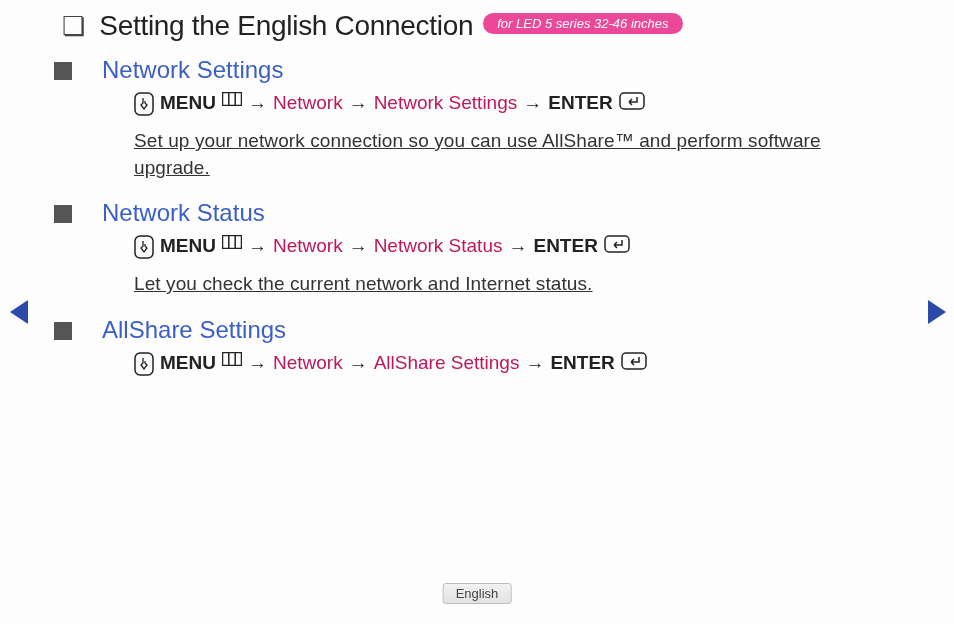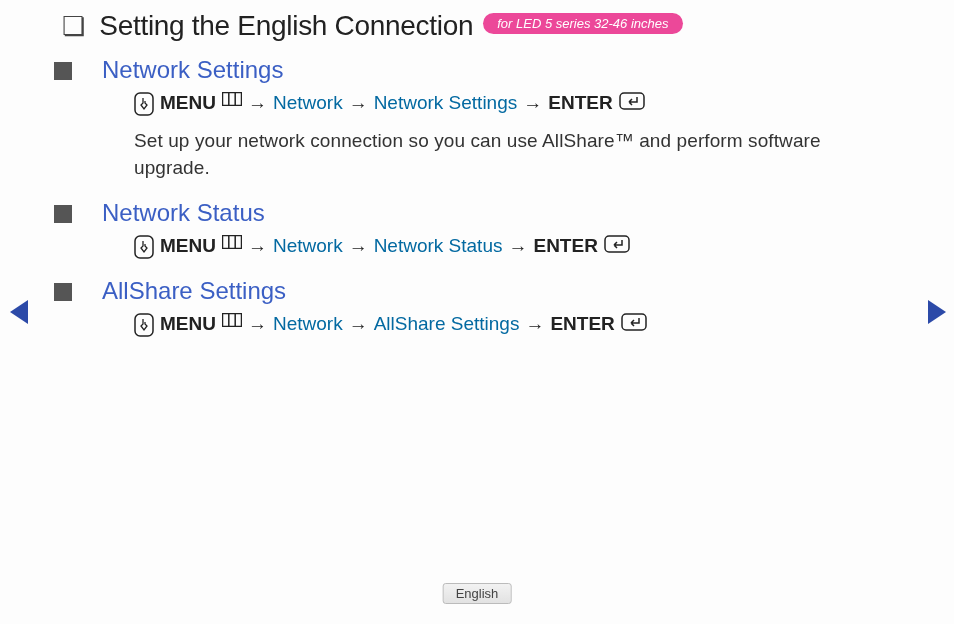--- a/index.html
+++ b/index.html
@@ -73,28 +73,29 @@
     margin-bottom: 6px;
     gap: 6px;
   }
   .icon-box {
     display: inline-flex;
     align-items: center;
     justify-content: center;
   }
   .bold { font-weight: 700; color: #222; }
   .arrow { color: #222; }
-  .link-blue { color: #0369a1; }
+  .link-blue { color: #be185d; }
   .desc {
     font-size: 19px;
     line-height: 1.4;
     color: #333;
     margin-left: 32px;
     margin-top: 12px;
     letter-spacing: 0.1px;
+    text-decoration: underline;
   }
   .nav-left, .nav-right {
     position: absolute;
     top: 300px;
   }
   .nav-left { left: 10px; }
   .nav-right { right: 8px; }
   .tri-left {
     width: 0; height: 0;
     border-top: 12px solid transparent;
@@ -190,20 +191,21 @@
       <span class="link-blue">Network Status</span>
       <span class="arrow">→</span>
       <span class="bold">ENTER</span>
       <span class="icon-box">
         <svg width="26" height="18" viewBox="0 0 26 18">
             <rect x="1" y="1" width="24" height="16" rx="4" fill="none" stroke="#222" stroke-width="1.5"></rect>
             <path d="M18 5v5h-8m0 0l3-3m-3 3l3 3" fill="none" stroke="#222" stroke-width="1.5"></path>
           </svg>
       </span>
     </div>
+    <div class="desc">Let you check the current network and Internet status.</div>
   </div>
 
   <div class="section">
     <div class="sq-bullet"></div>
     <div class="section-heading">AllShare Settings</div>
     <div class="path-row">
       <span class="icon-box">
         <svg width="20" height="24" viewBox="0 0 20 24">
             <rect x="1" y="1" width="18" height="22" rx="5" fill="none" stroke="#222" stroke-width="1.5"></rect>
             <path d="M9 6v5l-2 2 3 4 3-4-2-2V9" fill="none" stroke="#222" stroke-width="1.3"></path>

